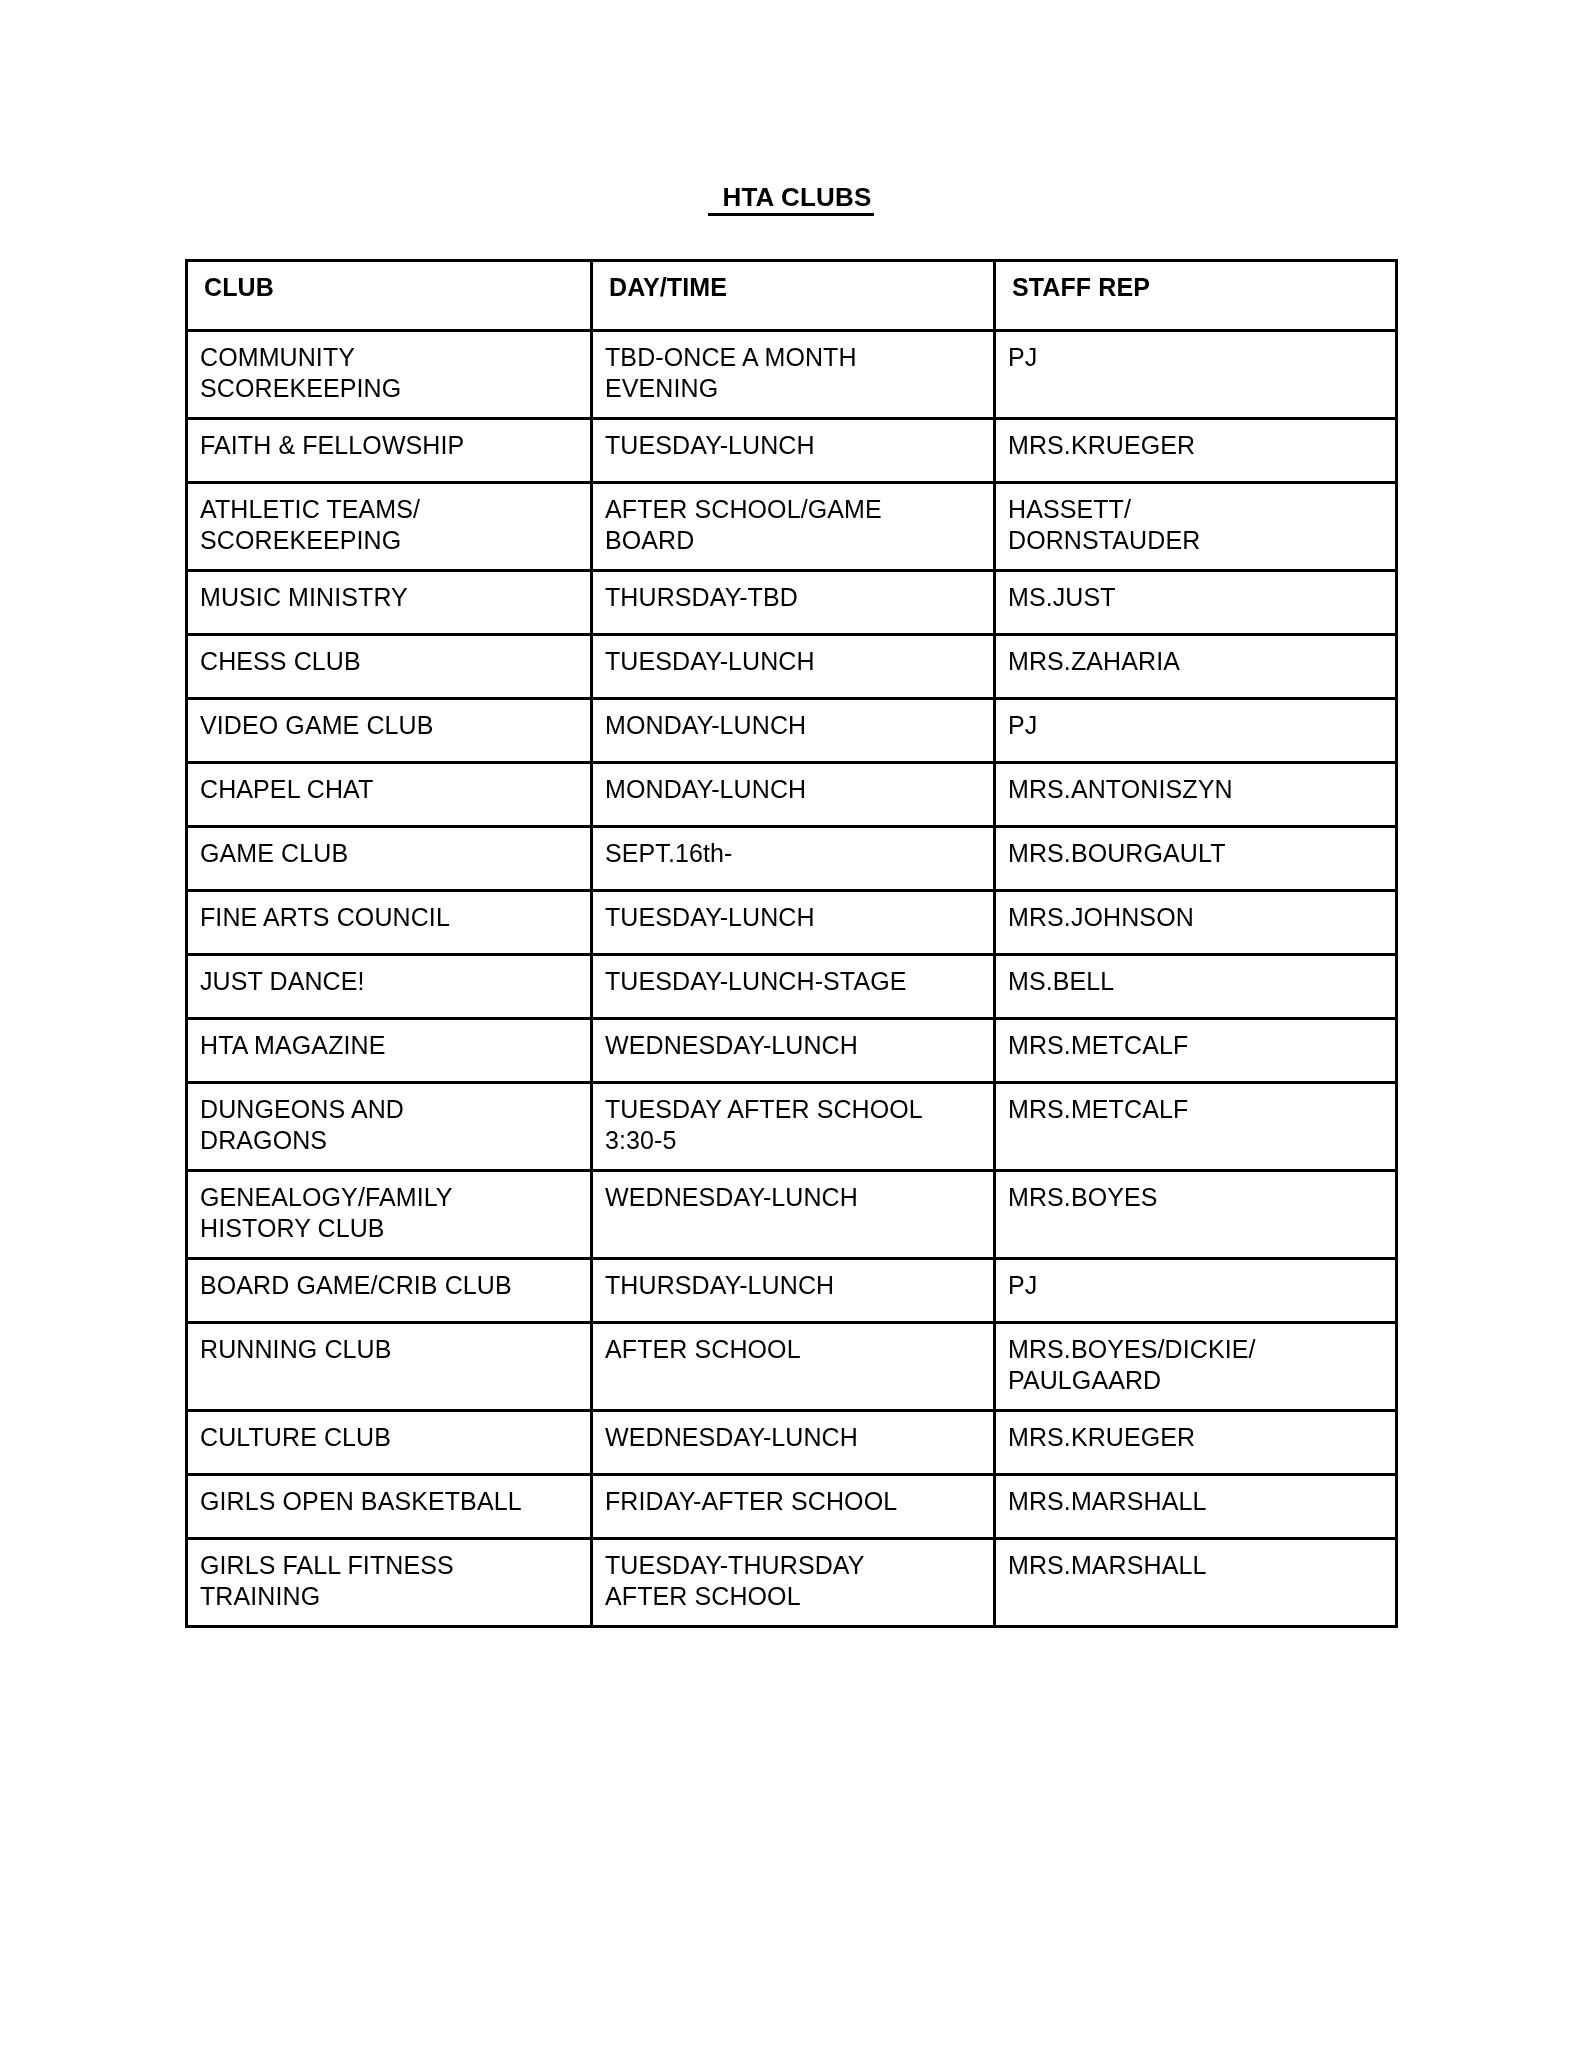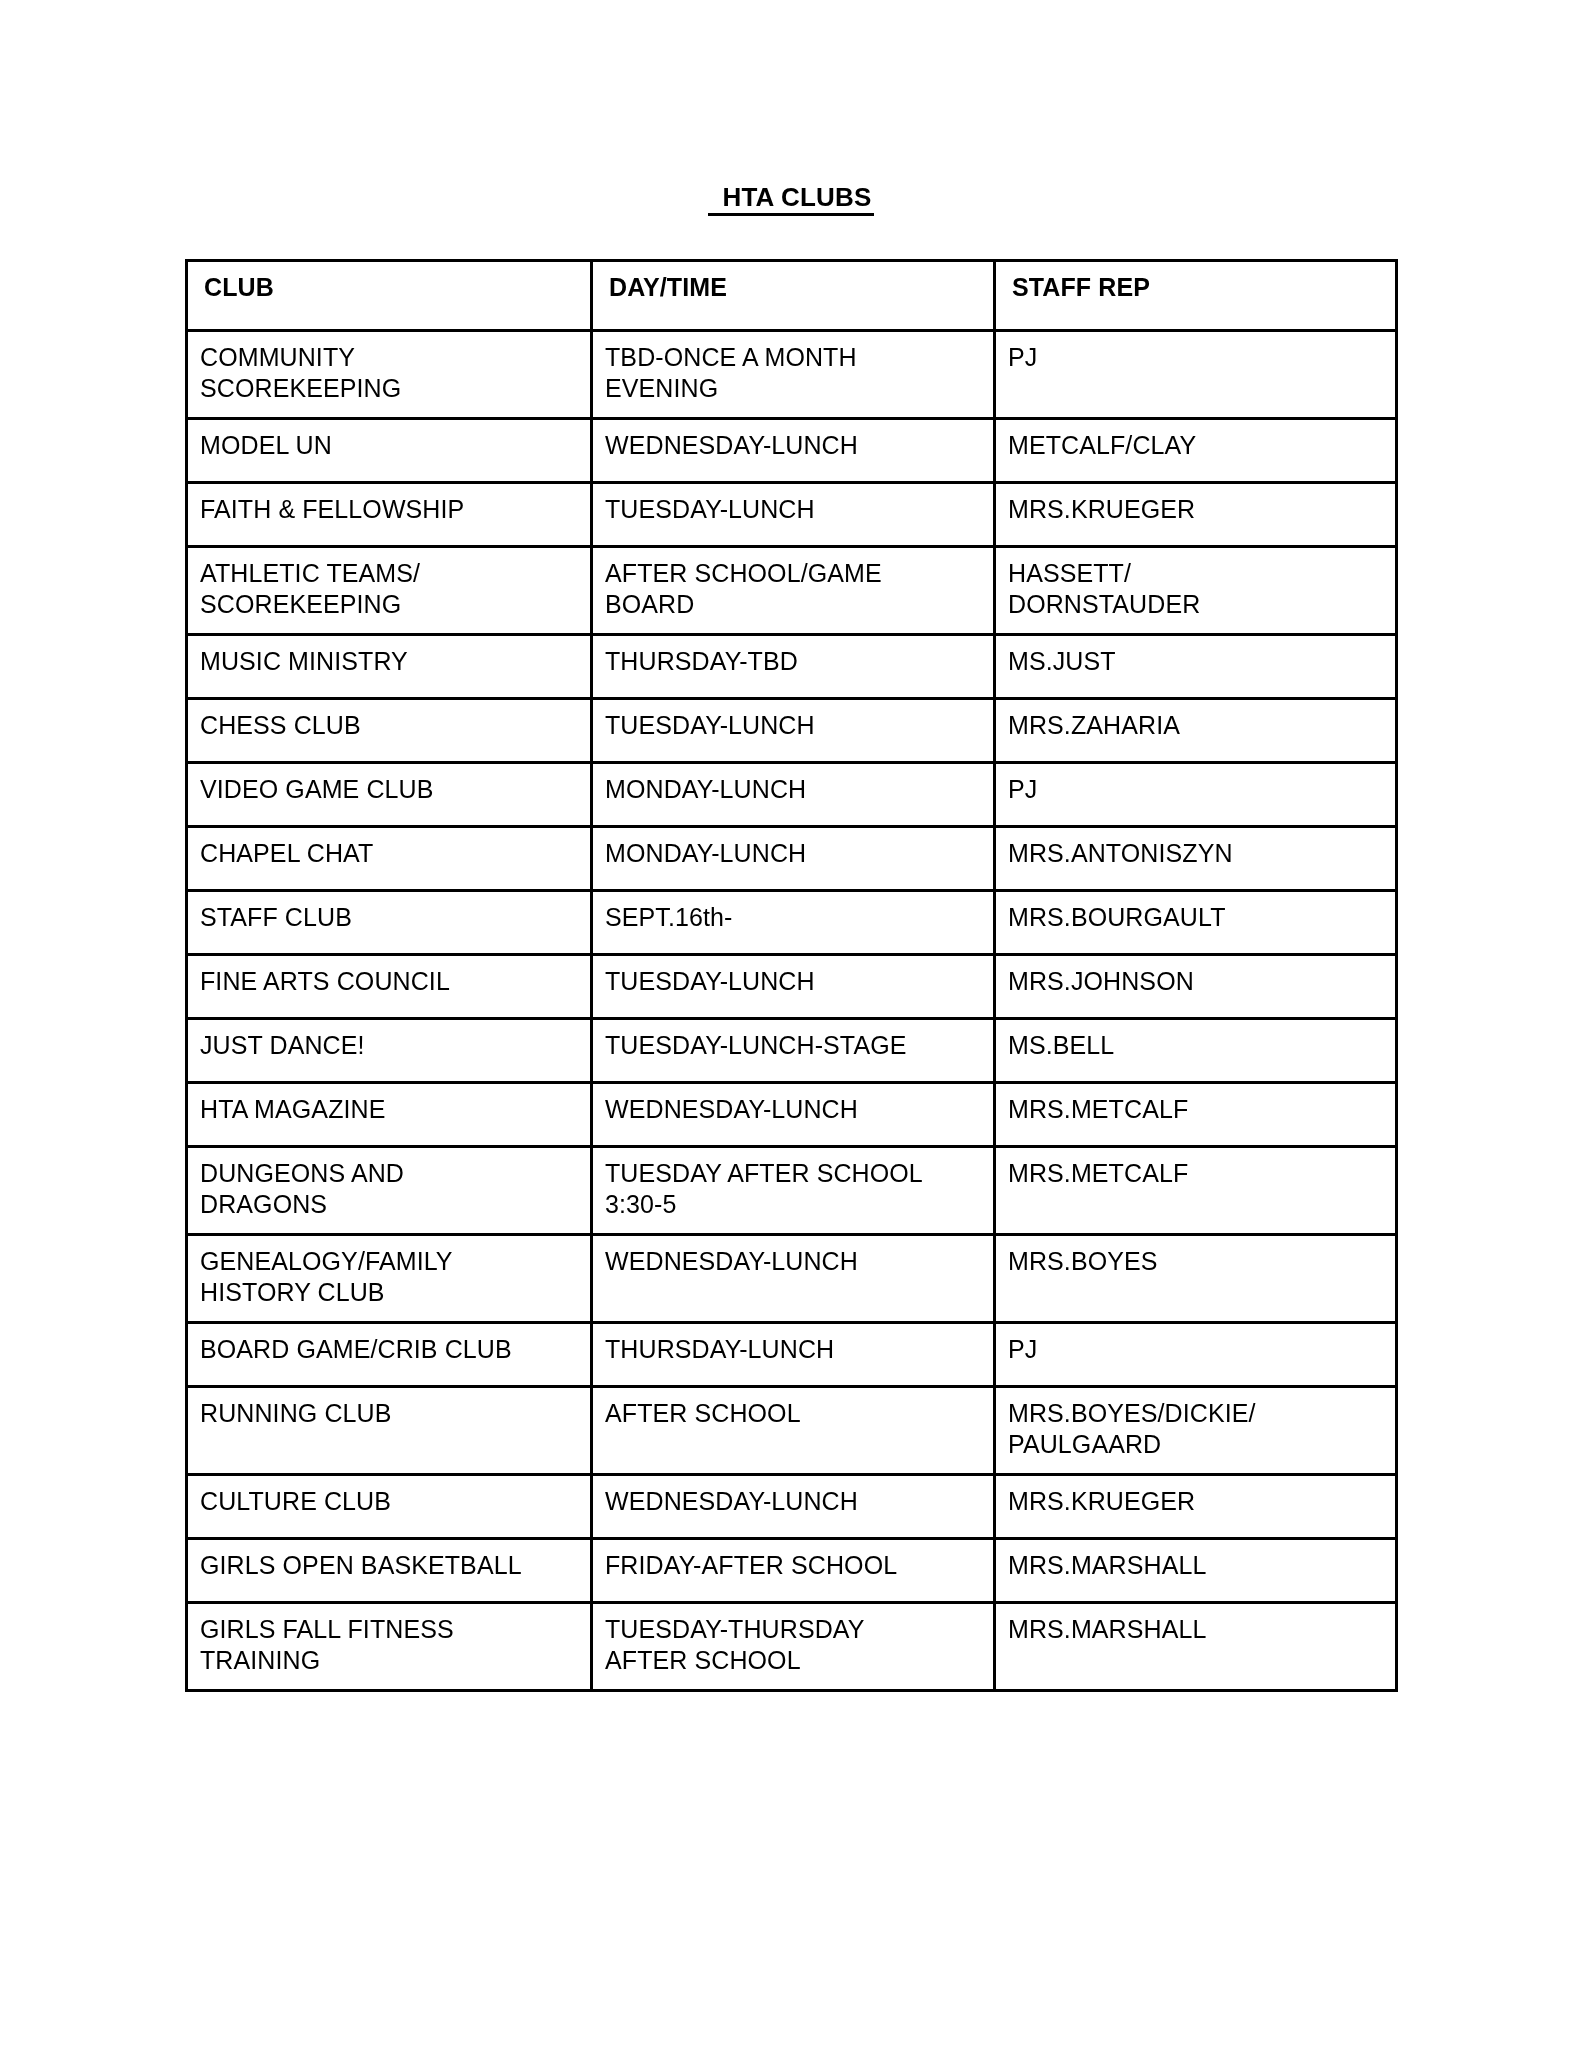--- a/index.html
+++ b/index.html
@@ -104,31 +104,20 @@
           <td>
             <span class="cell-line">TBD-ONCE A MONTH</span>
             <span class="cell-line">EVENING</span>
           </td>
           <td>
             <span class="cell-line">PJ</span>
           </td>
         </tr>
         <tr>
           <td>
-            <span class="cell-line">MODEL UN</span>
-          </td>
-          <td>
-            <span class="cell-line">WEDNESDAY-LUNCH</span>
-          </td>
-          <td>
-            <span class="cell-line">METCALF/CLAY</span>
-          </td>
-        </tr>
-        <tr>
-          <td>
             <span class="cell-line">FAITH &amp; FELLOWSHIP</span>
           </td>
           <td>
             <span class="cell-line">TUESDAY-LUNCH</span>
           </td>
           <td>
             <span class="cell-line">MRS.KRUEGER</span>
           </td>
         </tr>
         <tr>
@@ -184,21 +173,21 @@
           </td>
           <td>
             <span class="cell-line">MONDAY-LUNCH</span>
           </td>
           <td>
             <span class="cell-line">MRS.ANTONISZYN</span>
           </td>
         </tr>
         <tr>
           <td>
-            <span class="cell-line">STAFF CLUB</span>
+            <span class="cell-line">GAME CLUB</span>
           </td>
           <td>
             <span class="cell-line">SEPT.16th-</span>
           </td>
           <td>
             <span class="cell-line">MRS.BOURGAULT</span>
           </td>
         </tr>
         <tr>
           <td>

